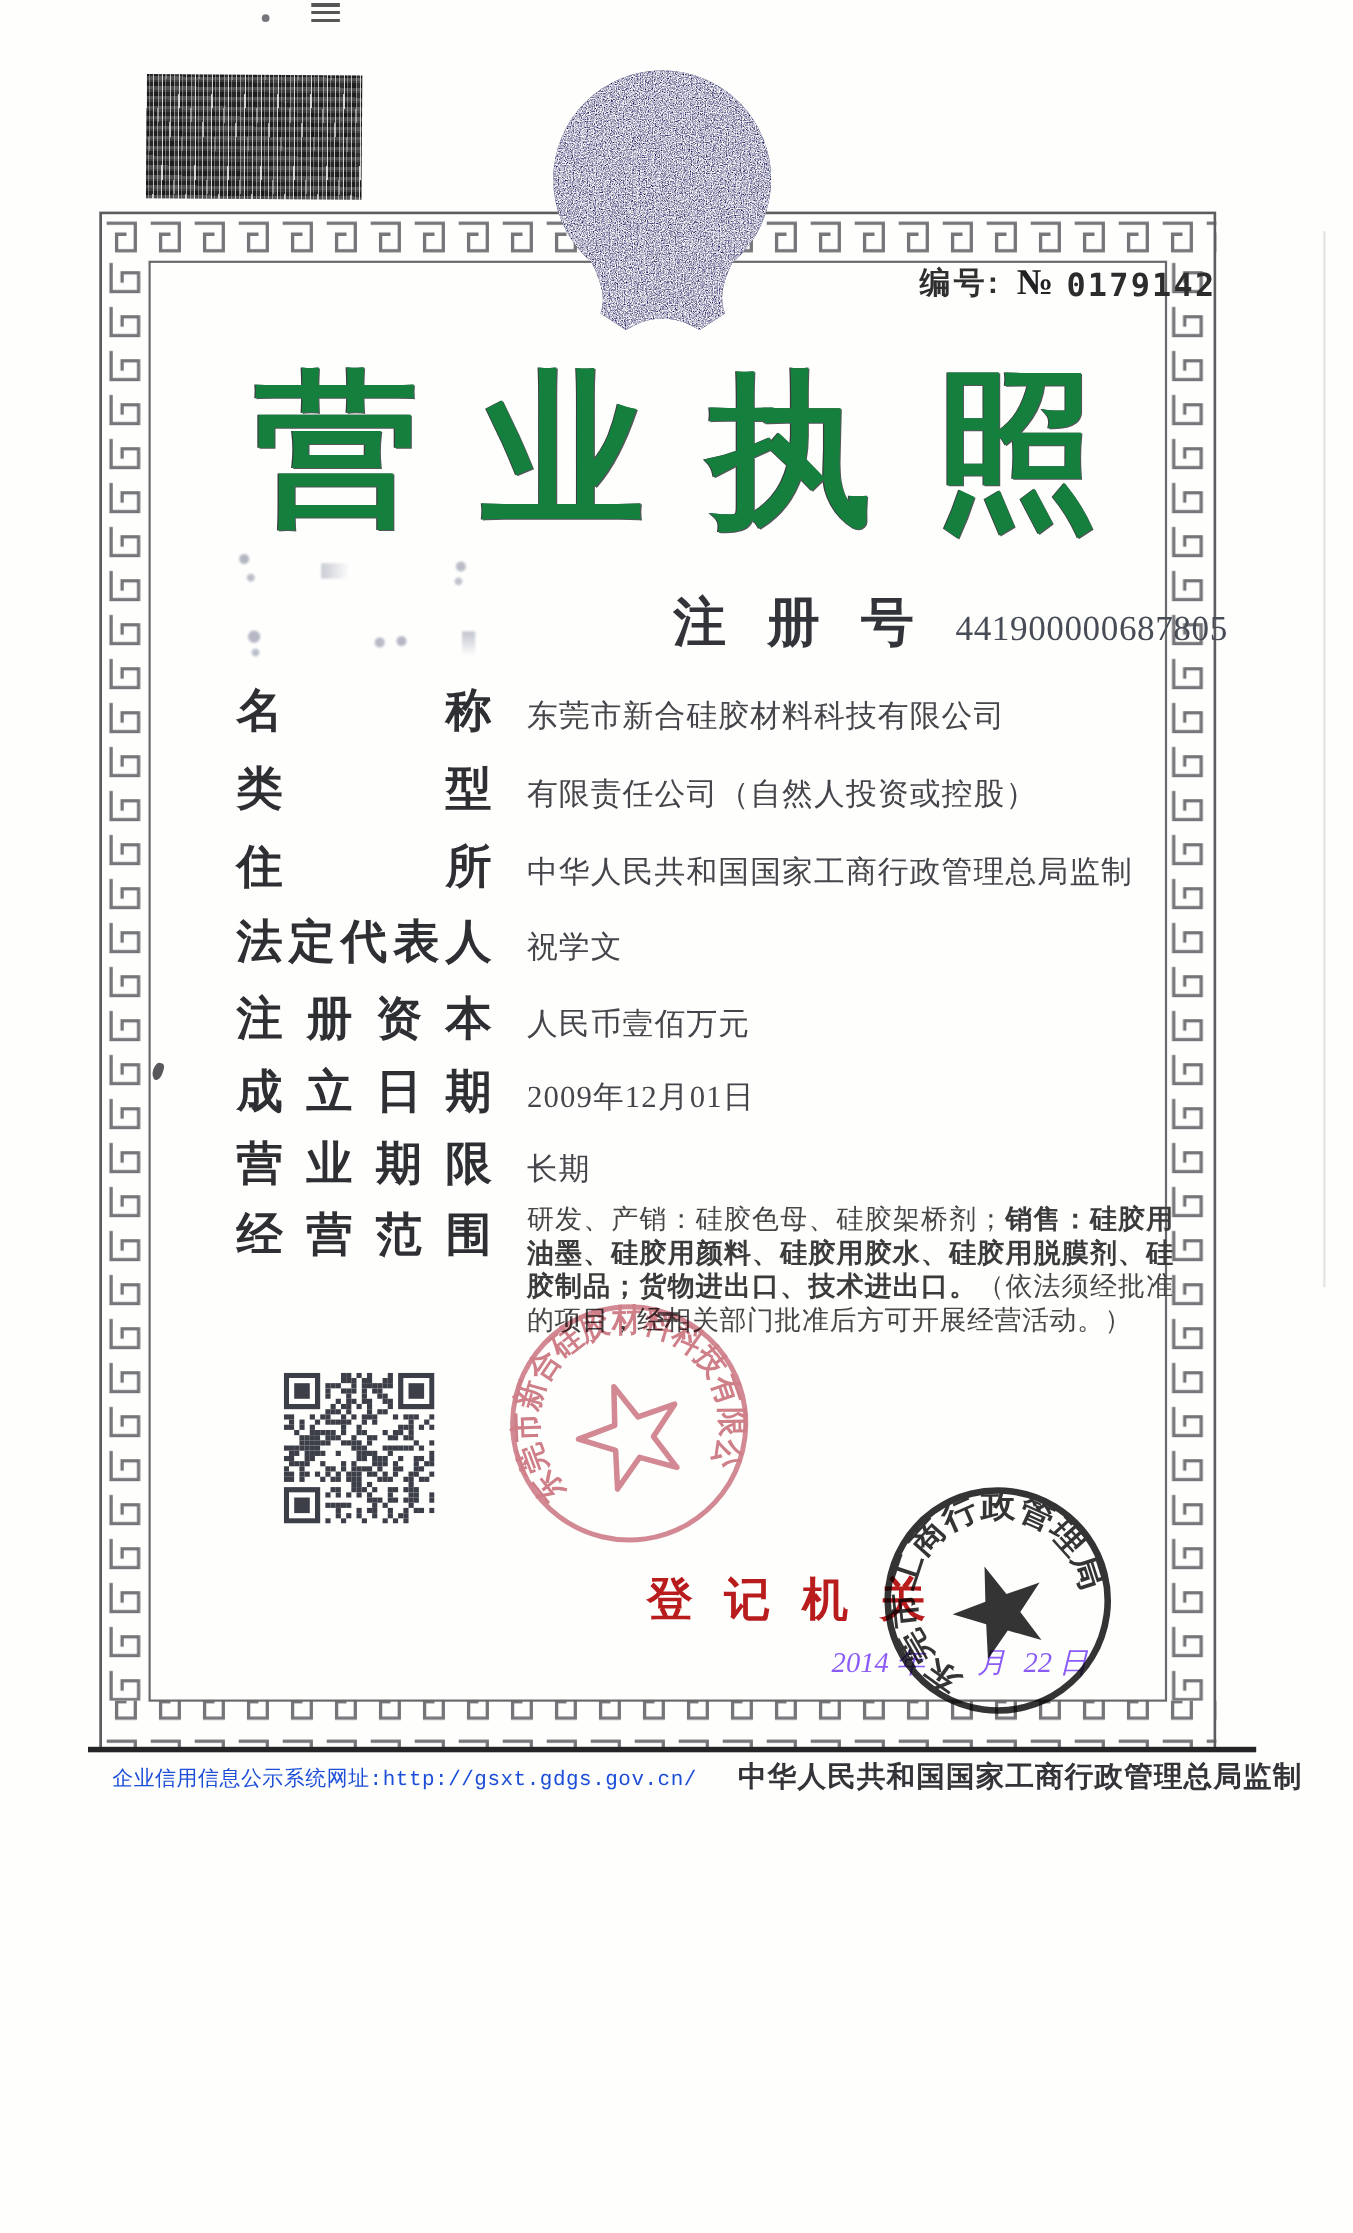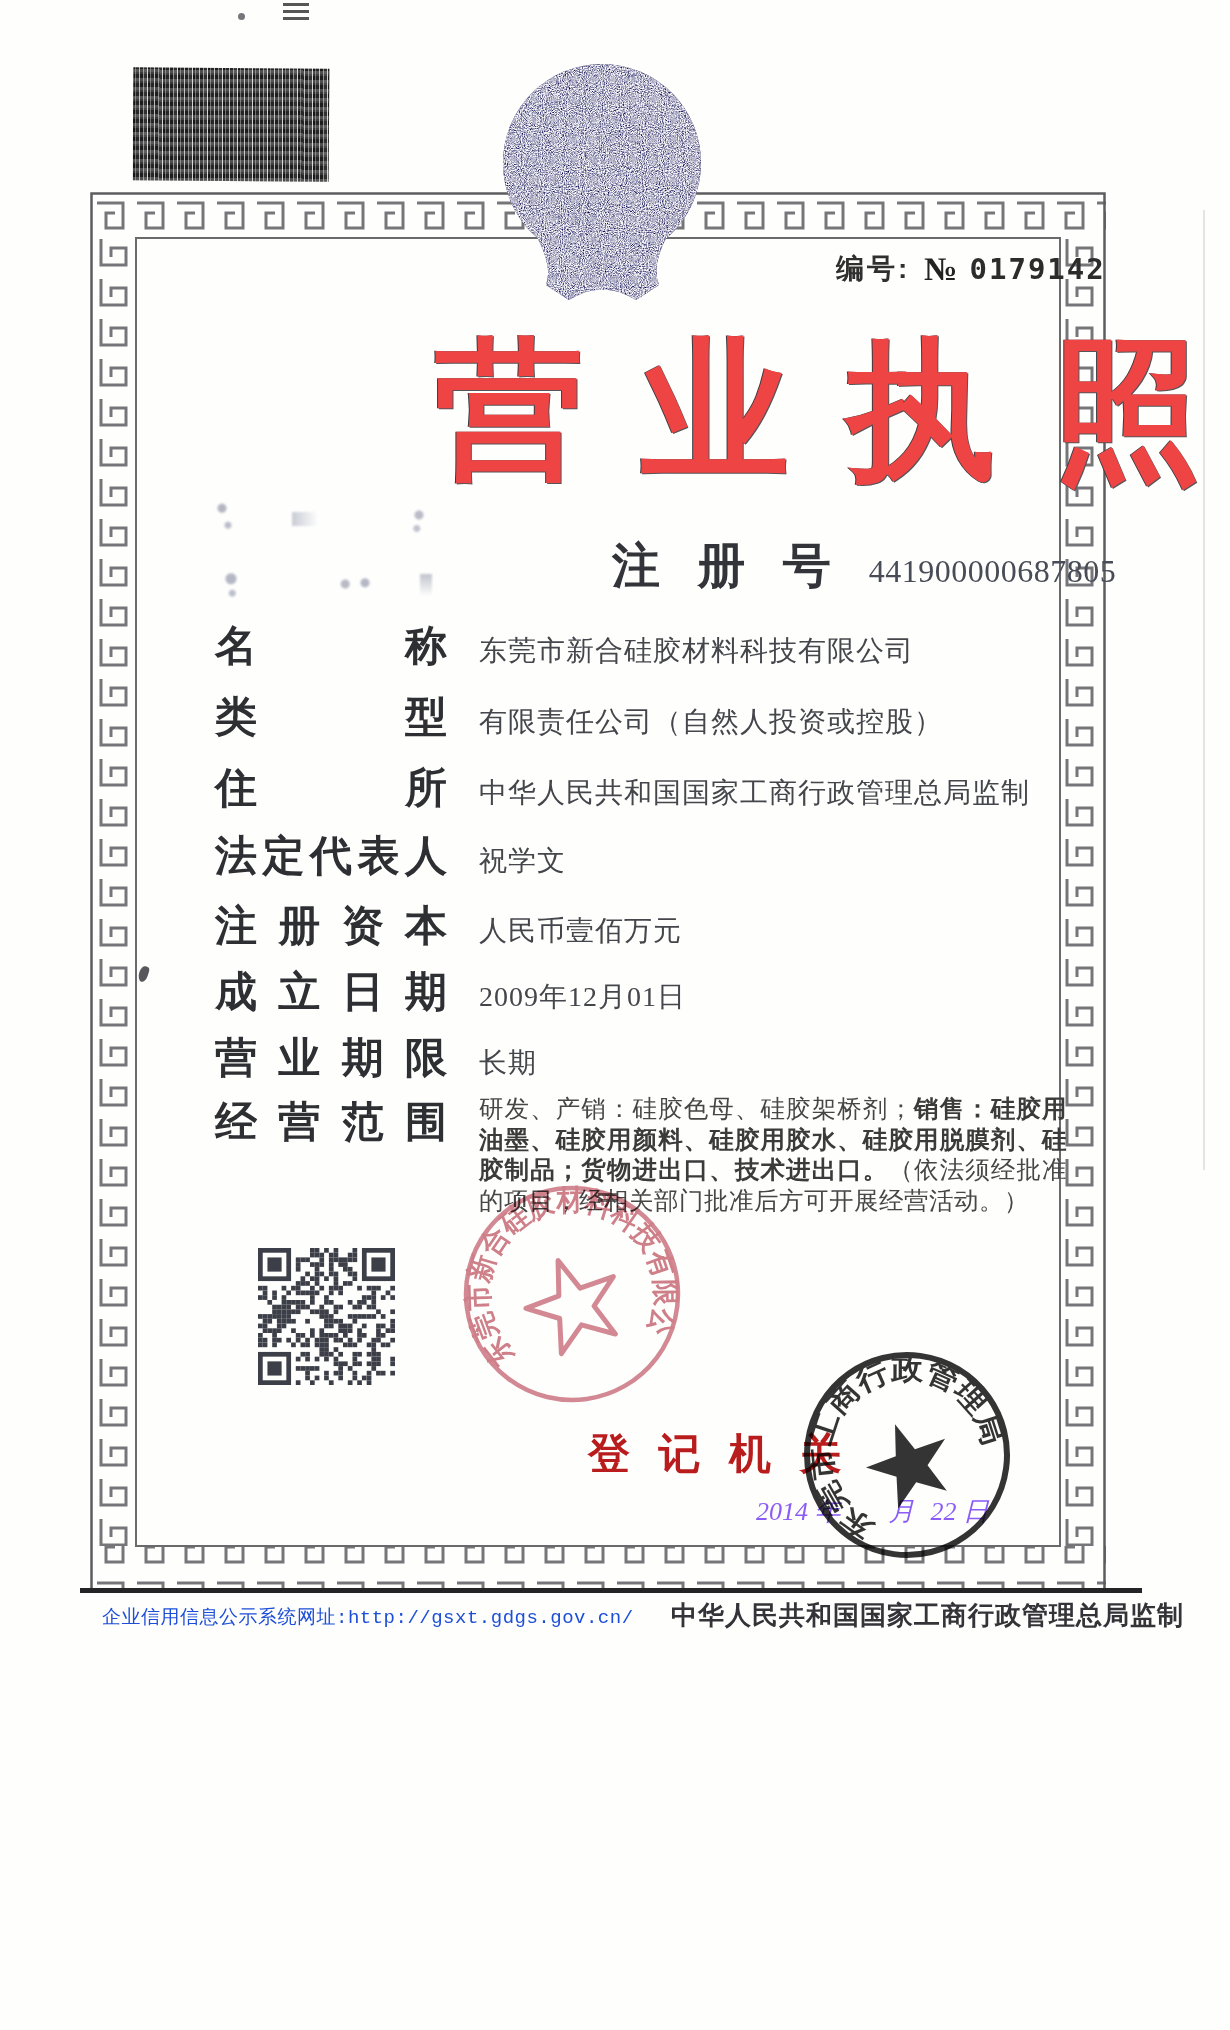--- a/index.html
+++ b/index.html
@@ -15,29 +15,29 @@
     background:
       repeating-linear-gradient(0deg, rgba(255,255,255,.22) 0 3px, rgba(0,0,0,0) 3px 7px, rgba(255,255,255,.12) 7px 9px),
       repeating-linear-gradient(90deg,#161616 0 2px,#6f6f6f 2px 3px,#262626 3px 6px,#b9b9b9 6px 7px,#1d1d1d 7px 10px,#8d8d8d 10px 11px,#303030 11px 14px,#d2d2d2 14px 15px);
     transform:rotate(.4deg);
   }
 
   
   .edge-line{left:1203px;top:210px;width:2px;height:960px;background:#d9d9da;opacity:.7;}
 
   
-  .serial{left:836px;top:250px;display:flex;align-items:center;white-space:nowrap;}
+  .serial{left:836px;top:238px;display:flex;align-items:flex-end;white-space:nowrap;}
   .serial .lbl{font-family:"Liberation Sans","DejaVu Sans",sans-serif;font-weight:700;font-size:28px;color:#2f2f2f;letter-spacing:3px;}
   .serial .no-sym{font-size:33px;font-weight:700;margin-left:14px;color:#222;}
   .serial .no-val{font-family:"DejaVu Sans Mono","Liberation Mono",monospace;font-size:29px;font-weight:600;margin-left:12px;letter-spacing:2px;color:#2c2c2c;}
 
   
-  .title{left:0;top:330px;width:1230px;text-align:right;
+  .title{left:0;top:330px;width:1230px;text-align:center;
     font-family:"Liberation Sans","DejaVu Sans",sans-serif;font-weight:900;font-size:148px;
-    color:#ef4444;line-height:160px;white-space:nowrap;
+    color:#15803d;line-height:160px;white-space:nowrap;
     text-shadow:1px 1px 0 #55555a, -1px 0 0 #3a3a3f;}
   .title span{display:inline-block;margin:0 29px;transform:scaleY(1.02);}
 
   
   .regline{left:612px;top:534px;display:flex;align-items:baseline;white-space:nowrap;}
   .regline .rlbl{font-family:"Liberation Sans","DejaVu Sans",sans-serif;font-weight:700;font-size:48px;letter-spacing:12px;color:#33343a;}
   .regline .rno{font-size:32px;margin-left:26px;letter-spacing:.5px;color:#474c56;font-family:Liberation Serif, serif;}
 
   
   #fields{left:215px;top:618px;width:860px;height:640px;}

